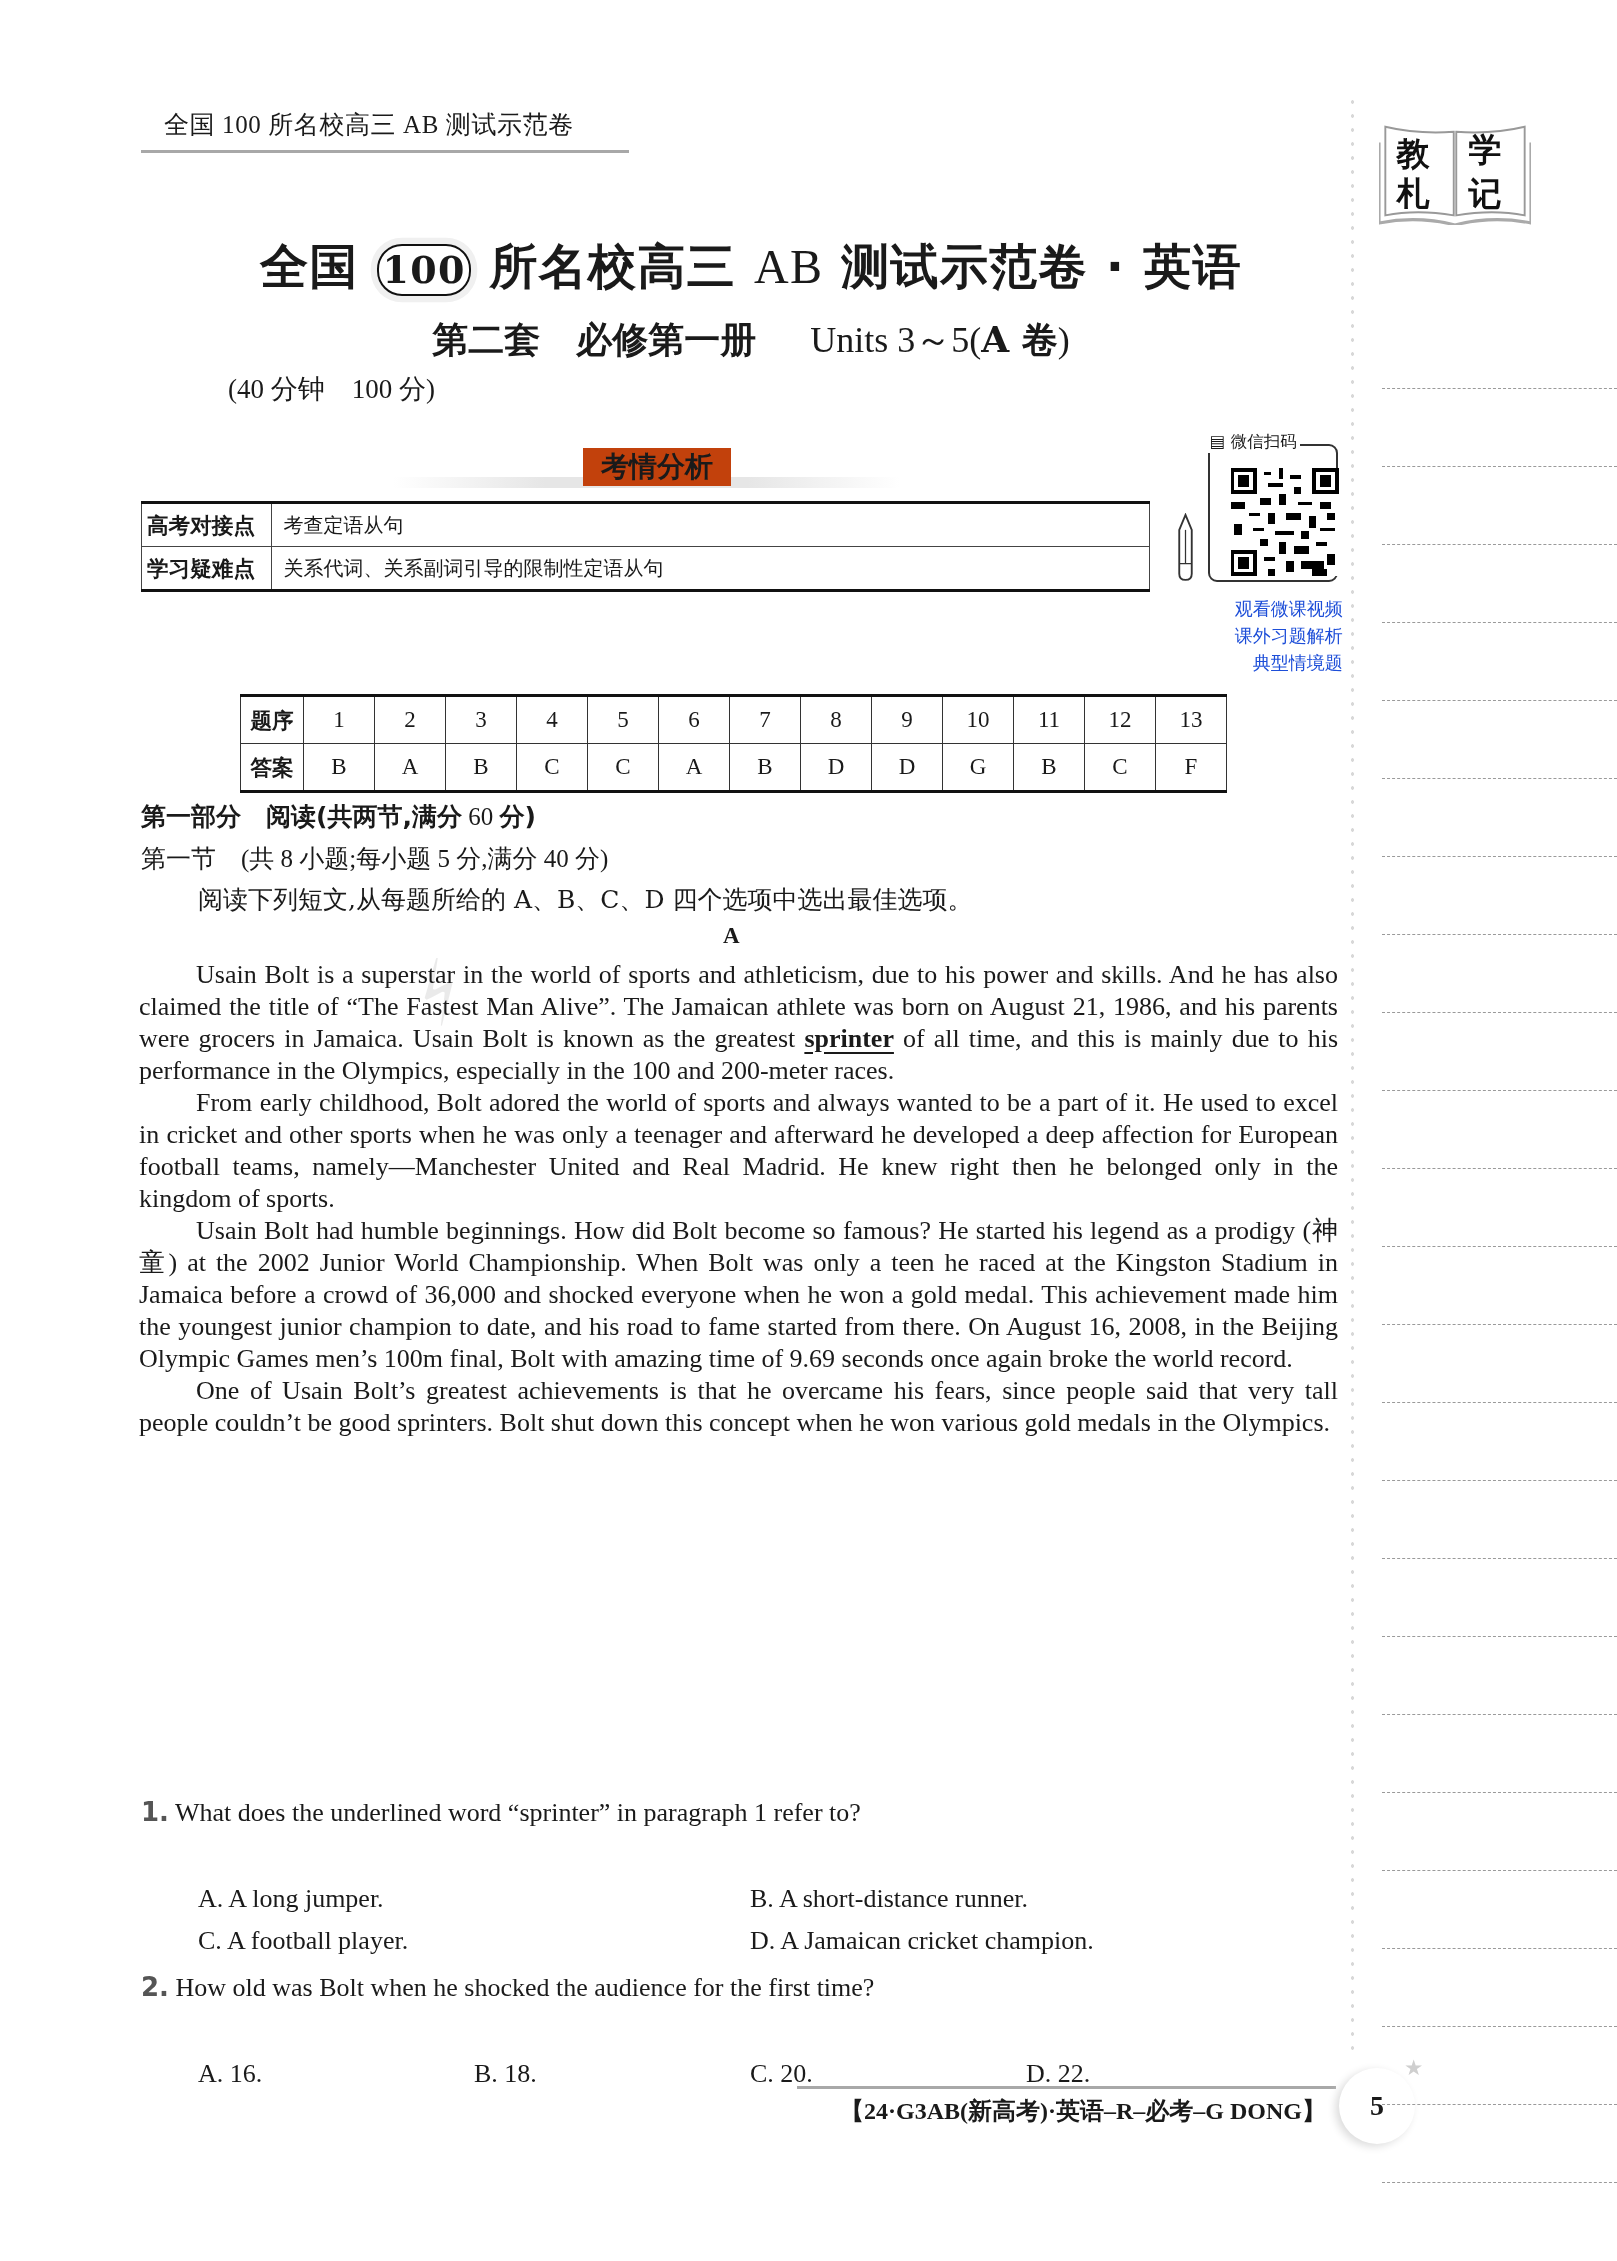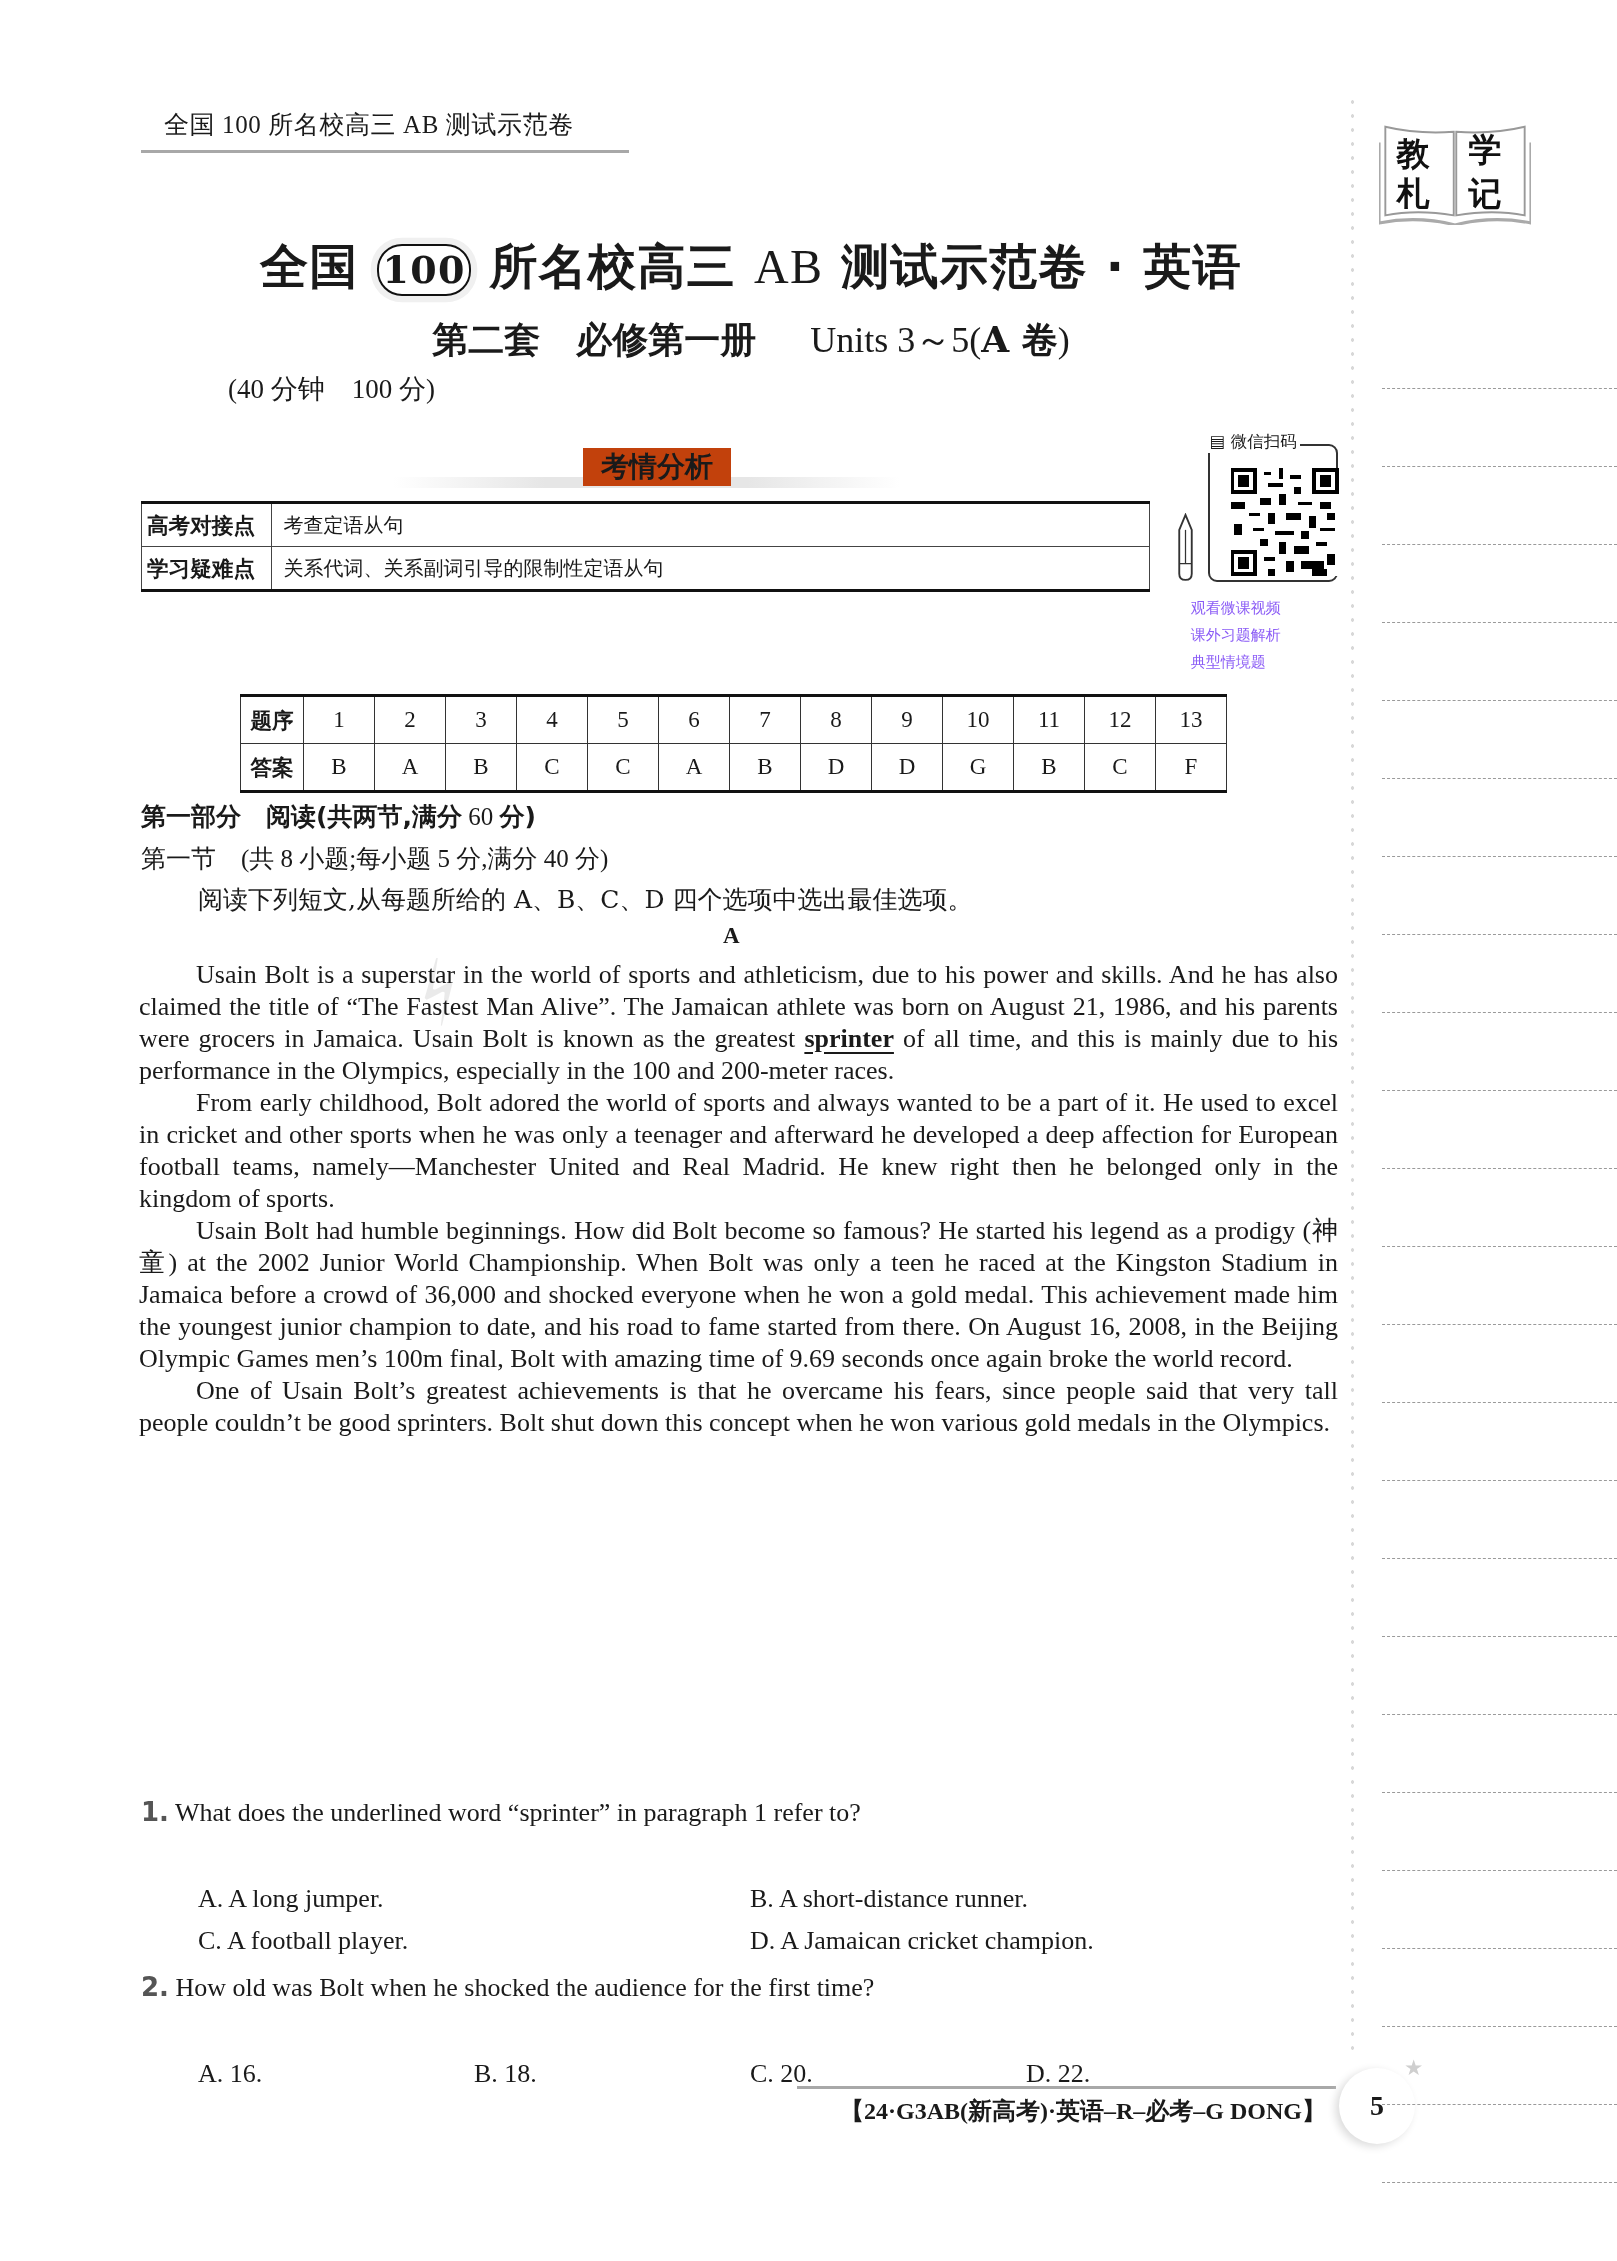--- a/index.html
+++ b/index.html
@@ -47,21 +47,21 @@
   .analysis-table td.k { width: 119px; font-family: "DejaVu Sans", sans-serif; font-weight: bold; font-size: 21.6px; padding: 0 5px; }
   .analysis-table td.v { font-family: "DejaVu Serif", serif; font-size: 20px; }
 
   
   .qr-block { position: absolute; left: 1178px; top: 431px; width: 165px; }
   .qr-caption-top { position: absolute; left: 28px; top: 0; font-family: "DejaVu Sans", sans-serif; font-size: 16.5px; background: #fff; padding: 0 3.8px; z-index: 2; }
   .qr-frame { position: absolute; left: 30px; top: 12.7px; width: 130px; height: 138px; border: 2.5px solid #333; border-radius: 9px; box-sizing: border-box; }
   .qr-code { position: absolute; left: 52px; top: 37px; width: 109px; height: 108px; }
   .pencil { position: absolute; left: 0; top: 82px; width: 15px; height: 70px; }
   .qr-lines { position: absolute; left: 12.7px; top: 164px; width: 152px; font-family: "DejaVu Sans", sans-serif;
-              font-size: 15px; line-height: 27px; color: #8b5cf6; text-align: left; }
+              font-size: 18px; line-height: 27px; color: #1d4ed8; text-align: right; }
 
   
   .answer-table { position: absolute; left: 240px; top: 694px; border-collapse: collapse;
                   border-top: 3.2px solid #111; border-bottom: 3.2px solid #111; border-left: 1.9px solid #111; border-right: 1.9px solid #111; }
   .answer-table td { border: 1.3px solid #333; width: 68px; height: 44px; text-align: center; font-size: 23px; }
   .answer-table td.h { width: 60px; font-family: "DejaVu Sans", sans-serif; font-weight: bold; font-size: 21.6px; }
 
   
   .part-title { position: absolute; left: 141px; top: 800px; font-size: 25px; }
   .part-title .b { font-family: "DejaVu Sans", sans-serif; font-weight: bold; }

